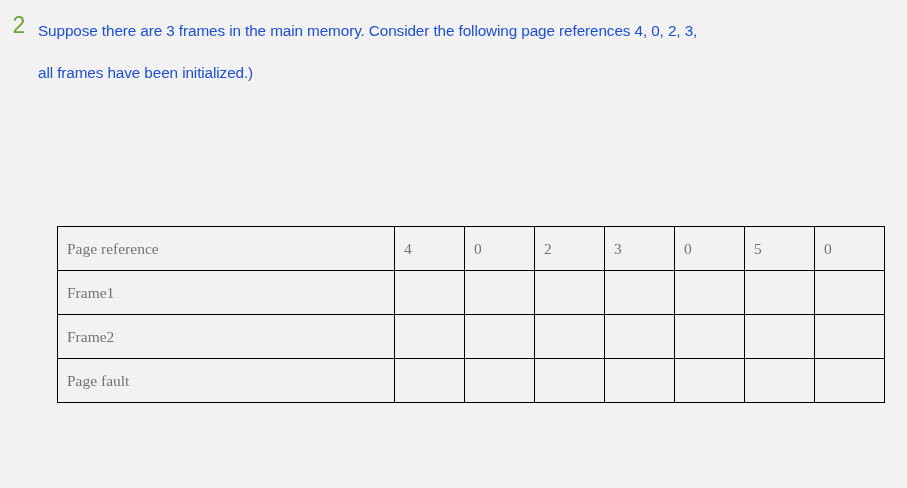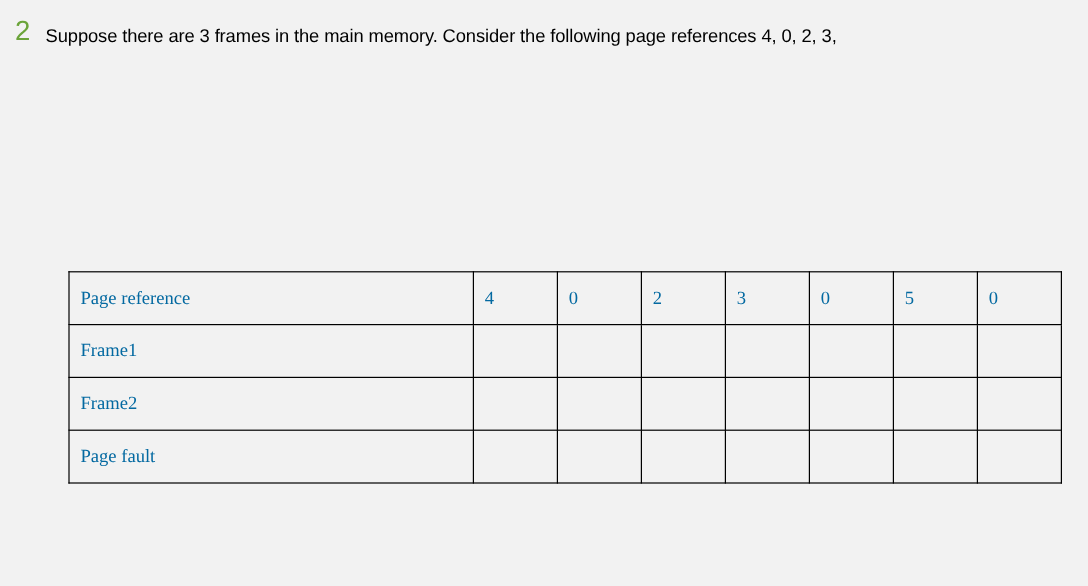--- a/index.html
+++ b/index.html
@@ -43,21 +43,21 @@
     font-weight: 400;
     padding-top: 5px;
   }
 
   .question-text {
     flex: 1 1 auto;
     padding-right: 16px;
     padding-top: 10px;
     font-size: 15.3px;
     line-height: 42px;
-    color: #000000;
+    color: #1d4ed8;
     letter-spacing: -0.1px;
     font-family: "Liberation Sans", sans-serif;
   }
   .question-text .line {
     display: block;
     white-space: nowrap;
   }
 
   
   .frame-table-wrap {
@@ -71,21 +71,21 @@
     table-layout: fixed;
     font-family: "Liberation Serif", serif;
     background: #f2f2f2;
   }
 
   table.frame-table td {
     border: 1.6px solid #000000;
     height: 44px;
     padding: 0 0 0 9px;
     font-size: 15.5px;
-    color: #0369a1;
+    color: #737373;
     vertical-align: middle;
     background: #f2f2f2;
     box-sizing: border-box;
   }
 
   td.label-cell {
     width: 337px;
     background: #fcd766;
   }
 
@@ -99,20 +99,21 @@
 </style>
 </head>
 <body>
 
 <div id="page">
 
   <div class="question-block">
     <div class="question-number">2</div>
     <div class="question-text">
       <span class="line">Suppose there are 3 frames in the main memory. Consider the following page references 4, 0, 2, 3,</span>
+      <span class="line">all frames have been initialized.)</span>
     </div>
   </div>
 
   <div class="frame-table-wrap">
     <table class="frame-table">
       <tbody>
         <tr>
           <td class="label-cell">Page reference</td>
           <td class="data-cell ref-cell">4</td>
           <td class="data-cell ref-cell">0</td>

